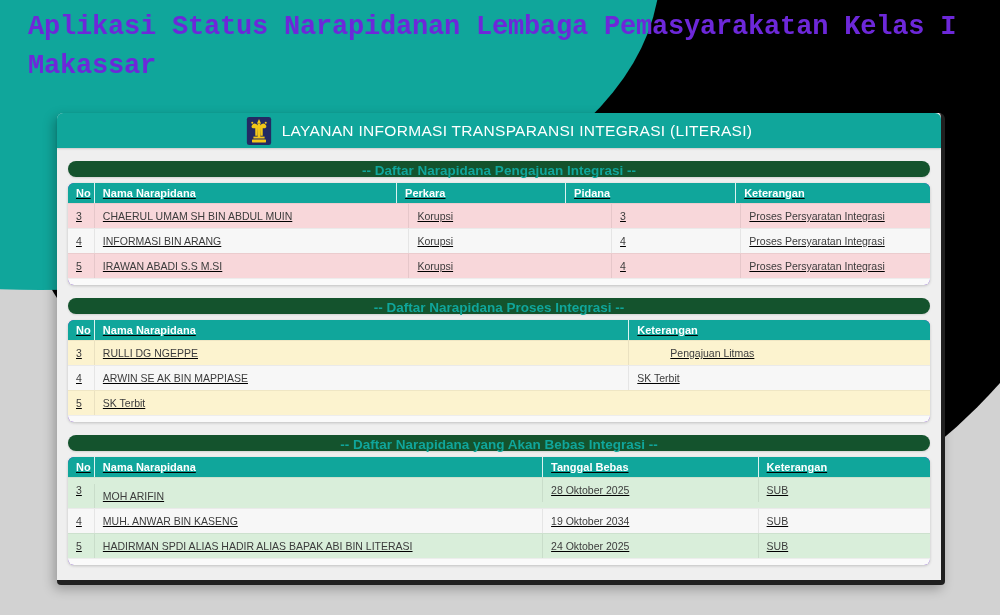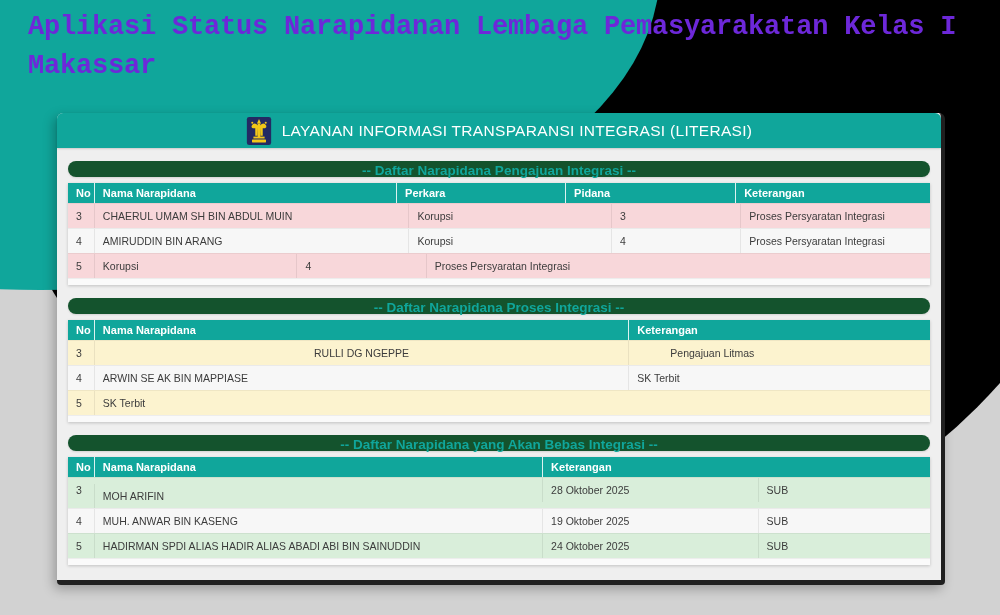--- a/index.html
+++ b/index.html
@@ -40,22 +40,23 @@
   }
   .section{margin-bottom:13px;}
   .section-title{
     background:#14532d;border-radius:9px;height:16px;line-height:20px;
     text-align:center;color:var(--teal,#10a69b);
     font-size:13.5px;font-weight:700;
     box-shadow:0 1px 2px rgba(0,0,0,.12);
     margin-bottom:6px;
   }
   .tbl{
-    border-radius:0;overflow:hidden;background:#6d28d9;
+    border-radius:6px;overflow:hidden;background:#6d28d9;
     box-shadow:0 1px 3px rgba(0,0,0,.2);
+    text-decoration:underline;
   }
   .tr{display:flex;width:100%;}
   .thead{background:var(--teal,#10a69b);}
   .thead .td{
     color:#ffffff;font-weight:700;font-size:11px;
     padding:4px 8px;height:20px;box-sizing:border-box;line-height:13px;
   }
   .thead .td + .td{border-left:1px solid rgba(255,255,255,.85);}
   .tr.data .td{
     font-size:10.5px;color:#3c3c3c;
@@ -112,82 +113,84 @@
             </div>
             <div class="tr data" style="background: rgb(248, 215, 218);">
               <div class="td" style="width: 3%;">3</div>
               <div class="td" style="width: 36.5%;">CHAERUL UMAM SH BIN ABDUL MUIN</div>
               <div class="td" style="width: 23.5%;">Korupsi</div>
               <div class="td" style="width: 15%;">3</div>
               <div class="td" style="width: 22%;">Proses Persyaratan Integrasi</div>
             </div>
             <div class="tr data" style="background: rgb(247, 247, 247);">
               <div class="td" style="width: 3%;">4</div>
-              <div class="td" style="width: 36.5%;">AMIRUDDIN BIN ARANG</div>
+              <div class="td" style="width: 36.5%;">INFORMASI BIN ARANG</div>
               <div class="td" style="width: 23.5%;">Korupsi</div>
               <div class="td" style="width: 15%;">4</div>
               <div class="td" style="width: 22%;">Proses Persyaratan Integrasi</div>
             </div>
             <div class="tr data" style="background: rgb(248, 215, 218);">
               <div class="td" style="width: 3%;">5</div>
+              <div class="td" style="width: 36.5%;">IRAWAN ABADI S.S M.SI</div>
               <div class="td" style="width: 23.5%;">Korupsi</div>
               <div class="td" style="width: 15%;">4</div>
               <div class="td" style="width: 22%;">Proses Persyaratan Integrasi</div>
             </div>
             <div class="sliver"></div>
           </div>
         </div>
         <div class="section">
           <div class="section-title">-- Daftar Narapidana Proses Integrasi --</div>
           <div class="tbl">
             <div class="tr thead">
               <div class="td" style="width: 3%;">No</div>
               <div class="td" style="width: 62%;">Nama Narapidana</div>
               <div class="td" style="width: 35%;">Keterangan</div>
             </div>
             <div class="tr data" style="background: rgb(252, 243, 207);">
               <div class="td" style="width: 3%;">3</div>
-              <div class="td" style="width: 62%; text-align: center;">RULLI DG NGEPPE</div>
+              <div class="td" style="width: 62%;">RULLI DG NGEPPE</div>
               <div class="td" style="width: 35%; padding-left: 41px;">Pengajuan Litmas</div>
             </div>
             <div class="tr data" style="background: rgb(247, 247, 247);">
               <div class="td" style="width: 3%;">4</div>
               <div class="td" style="width: 62%;">ARWIN SE AK BIN MAPPIASE</div>
               <div class="td" style="width: 35%;">SK Terbit</div>
             </div>
             <div class="tr data" style="background: rgb(252, 243, 207);">
               <div class="td" style="width: 3%;">5</div>
               <div class="td" style="width: 35%;">SK Terbit</div>
             </div>
             <div class="sliver"></div>
           </div>
         </div>
         <div class="section">
           <div class="section-title">-- Daftar Narapidana yang Akan Bebas Integrasi --</div>
           <div class="tbl">
             <div class="tr thead">
               <div class="td" style="width: 3%;">No</div>
               <div class="td" style="width: 52%;">Nama Narapidana</div>
+              <div class="td" style="width: 25%;">Tanggal Bebas</div>
               <div class="td" style="width: 20%;">Keterangan</div>
             </div>
             <div class="tr data" style="background: rgb(217, 238, 218);">
               <div class="td" style="width: 3%;">3</div>
               <div class="td" style="width: 52%; margin-top: 6px;">MOH ARIFIN</div>
               <div class="td" style="width: 25%;">28 Oktober 2025</div>
               <div class="td" style="width: 20%;">SUB</div>
             </div>
             <div class="tr data" style="background: rgb(247, 247, 247);">
               <div class="td" style="width: 3%;">4</div>
               <div class="td" style="width: 52%;">MUH. ANWAR BIN KASENG</div>
-              <div class="td" style="width: 25%;">19 Oktober 2025</div>
+              <div class="td" style="width: 25%;">19 Oktober 2034</div>
               <div class="td" style="width: 20%;">SUB</div>
             </div>
             <div class="tr data" style="background: rgb(217, 238, 218);">
               <div class="td" style="width: 3%;">5</div>
-              <div class="td" style="width: 52%;">HADIRMAN SPDI ALIAS HADIR ALIAS ABADI ABI BIN SAINUDDIN</div>
+              <div class="td" style="width: 52%;">HADIRMAN SPDI ALIAS HADIR ALIAS BAPAK ABI BIN LITERASI</div>
               <div class="td" style="width: 25%;">24 Oktober 2025</div>
               <div class="td" style="width: 20%;">SUB</div>
             </div>
             <div class="sliver"></div>
           </div>
         </div>
       </div>
 
   </div>
 </div>

